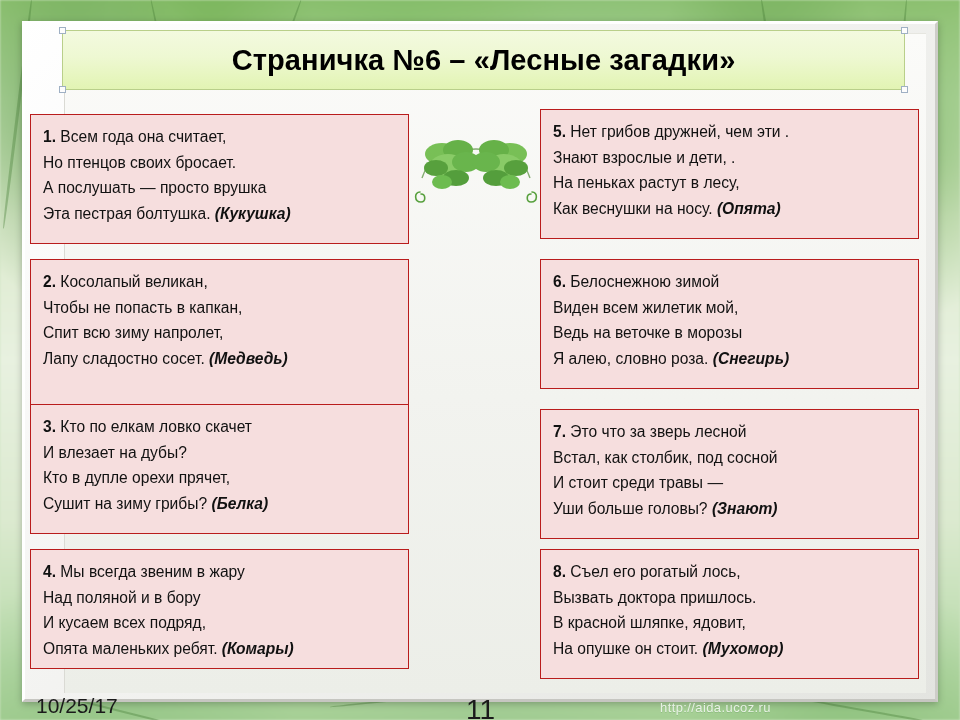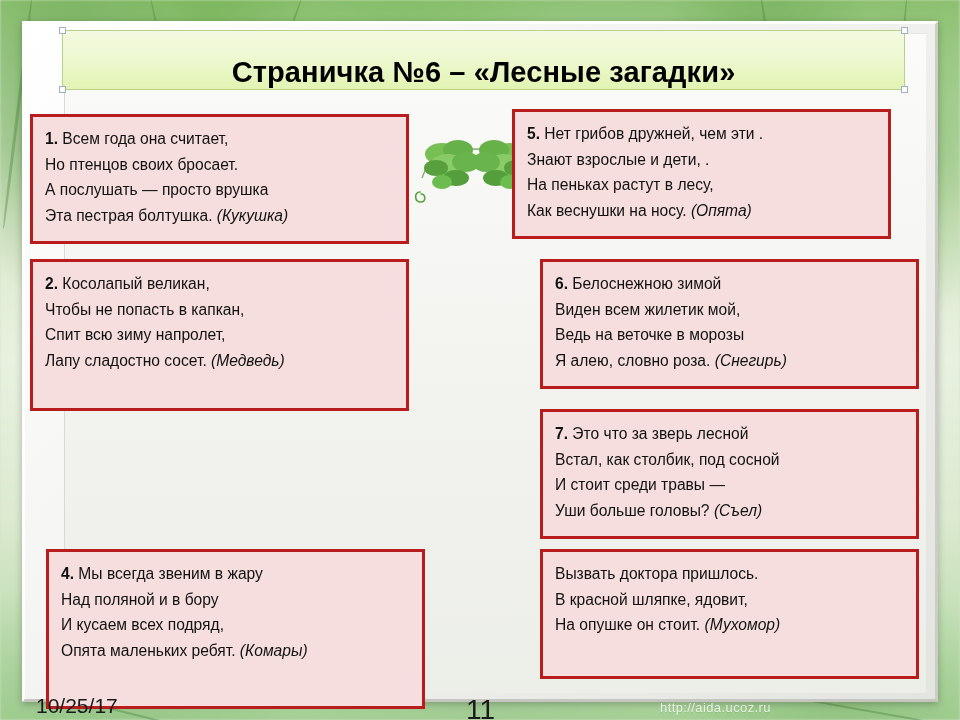--- a/index.html
+++ b/index.html
@@ -69,21 +69,21 @@
   }
 
   
   .title-box {
     position: absolute;
     left: 62px; top: 30px;
     width: 843px; height: 60px;
     background: linear-gradient(180deg,#f3fadf 0%,#eef8d2 45%,#e2f4b3 100%);
     border: 1px solid #b9cf8a;
     display: flex;
-    align-items: flex-end;
+    align-items: center;
     justify-content: center;
   }
   .title-text {
     font-size: 29px;
     font-weight: bold;
     color: #000000;
     letter-spacing: .1px;
     white-space: nowrap;
   }
   .handle {
@@ -98,43 +98,43 @@
     position: absolute;
     left: 412px; top: 118px;
     width: 128px; height: 108px;
     opacity: .95;
   }
 
   
   .card {
     position: absolute;
     background: #f6dede;
-    border: 3px solid #b91c1c;
+    border: 1px solid #b91c1c;
     padding: 9px 12px 8px 12px;
   }
   .card p {
     font-size: 15.6px;
     line-height: 25.5px;
     color: #111111;
     white-space: nowrap;
   }
   .card p b { font-weight: bold; }
   .card .ans {
-    font-weight: normal;
+    font-weight: bold;
     font-style: italic;
     text-align: center;
   }
 
   
   #card-1 { left: 30px;  top: 114px; width: 379px; height: 130px; }
   #card-2 { left: 30px;  top: 259px; width: 379px; height: 152px; }
   #card-3 { left: 30px;  top: 404px; width: 379px; height: 130px; }
-  #card-4 { left: 46px;  top: 549px; width: 379px; height: 160px; }
-  
-  #card-5 { left: 512px; top: 109px; width: 379px; height: 130px; }
+  #card-4 { left: 30px;  top: 549px; width: 379px; height: 120px; }
+  
+  #card-5 { left: 540px; top: 109px; width: 379px; height: 130px; }
   #card-6 { left: 540px; top: 259px; width: 379px; height: 130px; }
   #card-7 { left: 540px; top: 409px; width: 379px; height: 130px; }
   #card-8 { left: 540px; top: 549px; width: 379px; height: 130px; }
 
   
   .footer-date {
     position: absolute;
     left: 36px; top: 694px;
     font-size: 21px;
     color: #1a1a1a;
@@ -221,20 +221,26 @@
     <p><span>Эта пестрая болтушка.</span> <span class="ans">(Кукушка)</span></p>
   </div>
 
   <div class="card" id="card-2">
     <p><b>2.</b> <span>Косолапый великан,</span></p>
     <p>Чтобы не попасть в капкан,</p>
     <p>Спит всю зиму напролет,</p>
     <p><span>Лапу сладостно сосет.</span> <span class="ans">(Медведь)</span></p>
   </div>
 
+  <div class="card" id="card-3">
+    <p><b>3.</b> <span>Кто по елкам ловко скачет</span></p>
+    <p>И влезает на дубы?</p>
+    <p>Кто в дупле орехи прячет,</p>
+    <p><span>Сушит на зиму грибы?</span> <span class="ans">(Белка)</span></p>
+  </div>
 
   <div class="card" id="card-4">
     <p><b>4.</b> <span>Мы всегда звеним в жару</span></p>
     <p>Над поляной и в бору</p>
     <p>И кусаем всех подряд,</p>
     <p><span>Опята маленьких ребят.</span> <span class="ans">(Комары)</span></p>
   </div>
 
   <div class="card" id="card-5">
     <p><b>5.</b> <span>Нет грибов дружней, чем эти .</span></p>
@@ -247,24 +253,25 @@
     <p><b>6.</b> <span>Белоснежною зимой</span></p>
     <p>Виден всем жилетик мой,</p>
     <p>Ведь на веточке в морозы</p>
     <p><span>Я алею, словно роза.</span> <span class="ans">(Снегирь)</span></p>
   </div>
 
   <div class="card" id="card-7">
     <p><b>7.</b> <span>Это что за зверь лесной</span></p>
     <p>Встал, как столбик, под сосной</p>
     <p>И стоит среди травы —</p>
-    <p><span>Уши больше головы?</span> <span class="ans">(Съел)</span></p>
+    <p><span>Уши больше головы?</span> <span class="ans">(Знают)</span></p>
   </div>
 
   <div class="card" id="card-8">
+    <p><b>8.</b> <span>Съел его рогатый лось,</span></p>
     <p> Вызвать доктора пришлось.</p>
     <p>В красной шляпке, ядовит,</p>
     <p><span>На опушке он стоит.</span> <span class="ans">(Мухомор)</span></p>
   </div>
 
   <div class="footer-date">10/25/17</div>
   <div class="footer-page">11</div>
   <div class="watermark">http://aida.ucoz.ru</div>
 
 </div>

